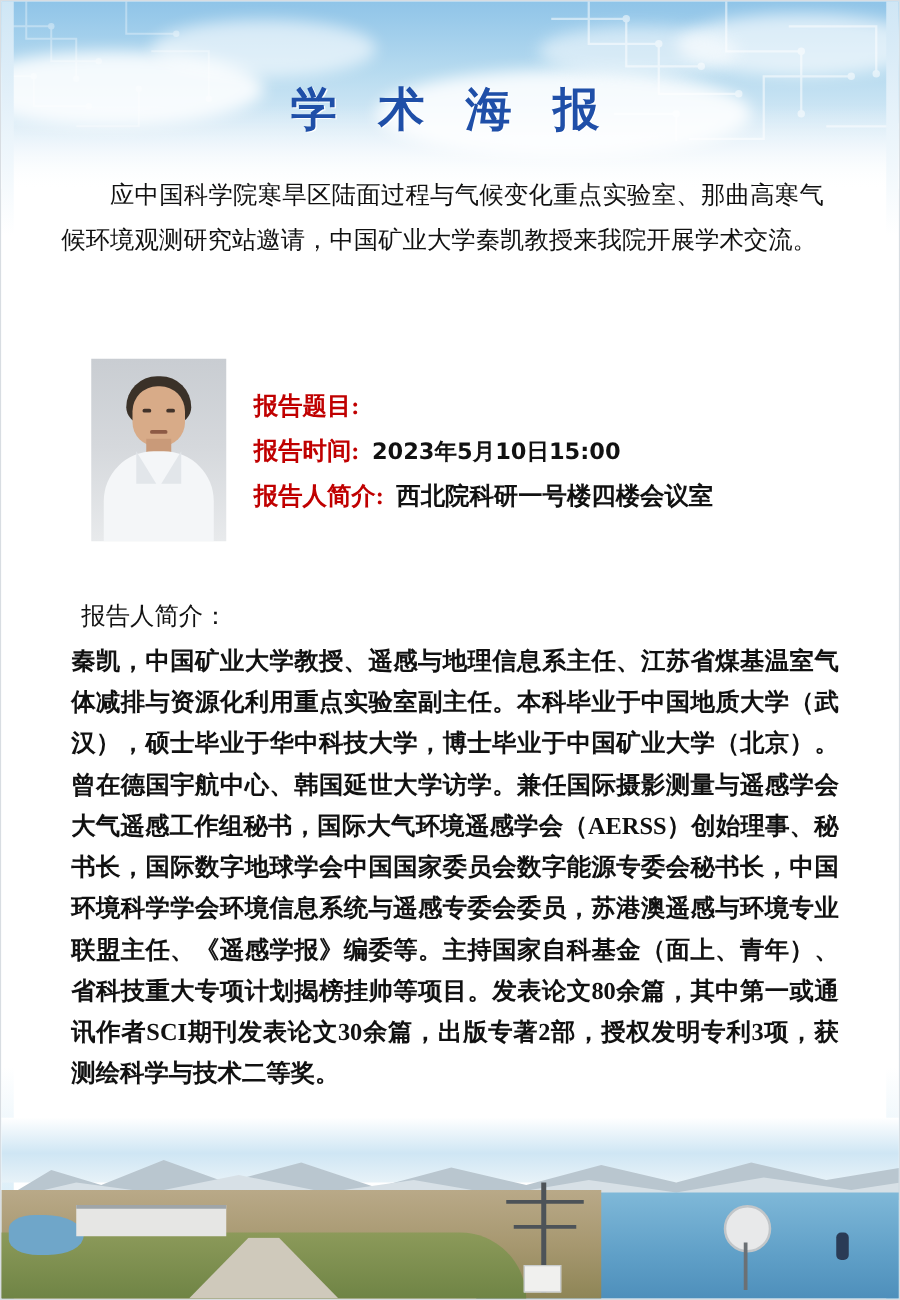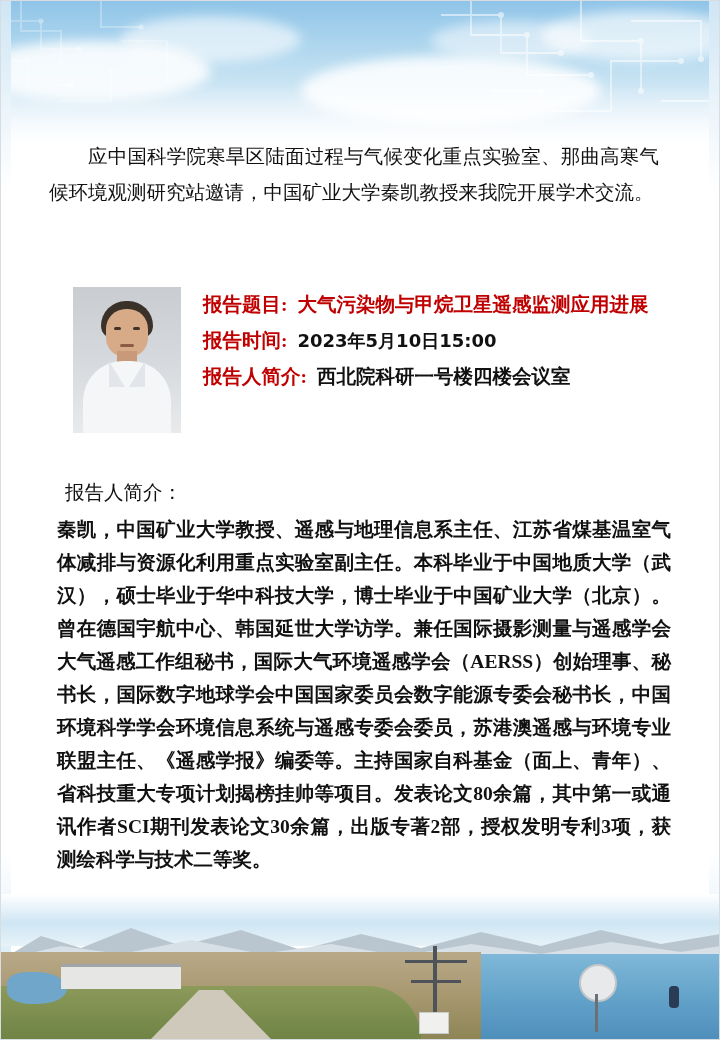--- a/index.html
+++ b/index.html
@@ -171,20 +171,21 @@
   }
   .portrait .collar-r {
     left: 56px;
     border-width: 26px 16px 0 0;
     border-color: transparent #e2e6ea transparent transparent;
   }
 
   .speaker-info {
     margin-left: 22px;
     padding-top: 4px;
+    margin-top: 20px;
   }
   .info-row {
     display: flex;
     align-items: baseline;
     margin-bottom: 9px;
     white-space: nowrap;
   }
   .info-label {
     color: #c00000;
     font-weight: bold;
@@ -360,40 +361,40 @@
           <circle cx="270" cy="58" r="3"></circle>
         <circle cx="286" cy="100" r="3"></circle>
           <circle cx="110" cy="90" r="3"></circle>
       </g>
     </svg>
   </div>
 
   <div class="edge-left"></div>
   <div class="edge-right"></div>
 
+  <div class="title">学 术 海 报</div>
 
   <div class="intro">应中国科学院寒旱区陆面过程与气候变化重点实验室、那曲高寒气候环境观测研究站邀请，中国矿业大学秦凯教授来我院开展学术交流。</div>
 
   <div class="speaker-block">
     <div class="portrait">
       <div class="hair"></div>
       <div class="face"></div>
       <div class="eye-l"></div>
       <div class="eye-r"></div>
       <div class="mouth"></div>
       <div class="neck"></div>
       <div class="shirt"></div>
       <div class="collar-l"></div>
       <div class="collar-r"></div>
     </div>
 
     <div class="speaker-info">
       <div class="info-row">
         <span class="info-label">报告题目:</span>
-        <span class="info-value">大气污染物与甲烷卫星遥感监测应用进展</span>
       </div>
       <div class="info-row">
         <span class="info-label">报告时间:</span>
         <span class="info-value dark-num">2023年5月10日15:00</span>
       </div>
       <div class="info-row">
         <span class="info-label">报告人简介:</span>
         <span class="info-value dark">西北院科研一号楼四楼会议室</span>
       </div>
     </div>

